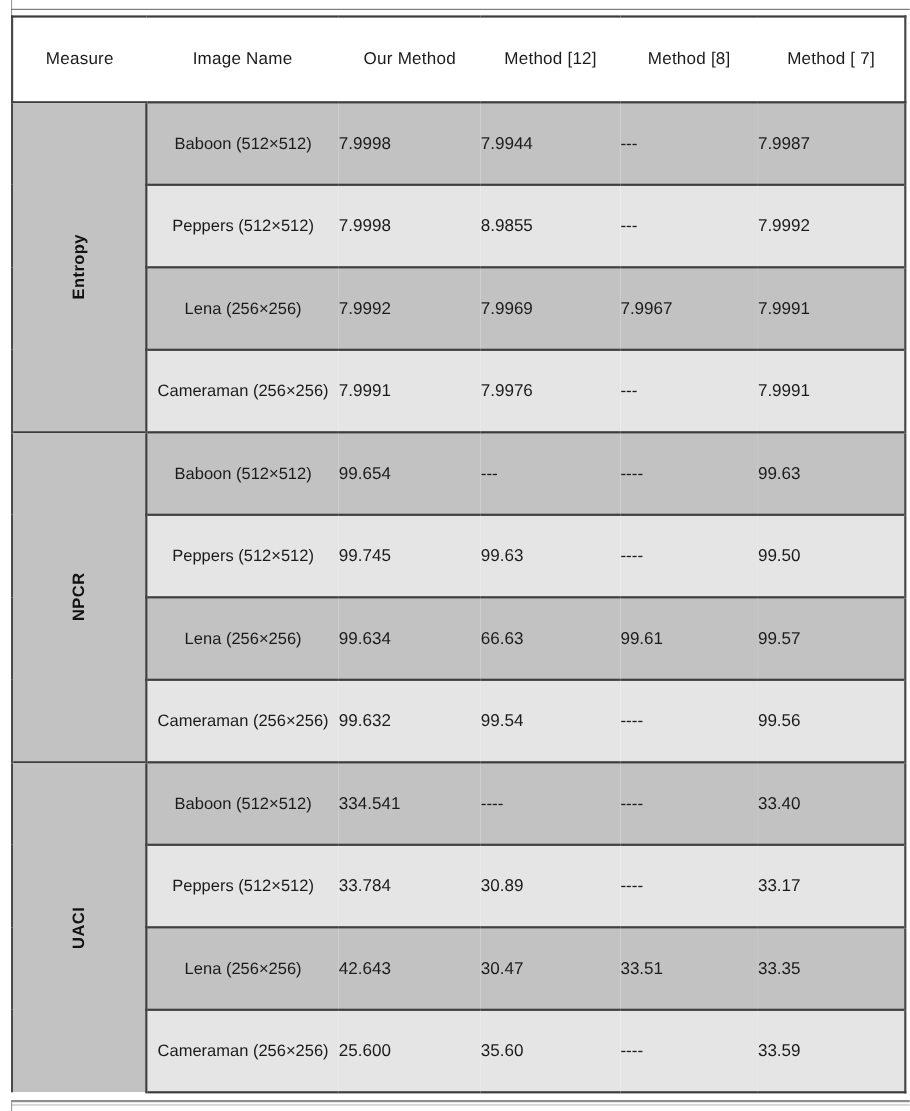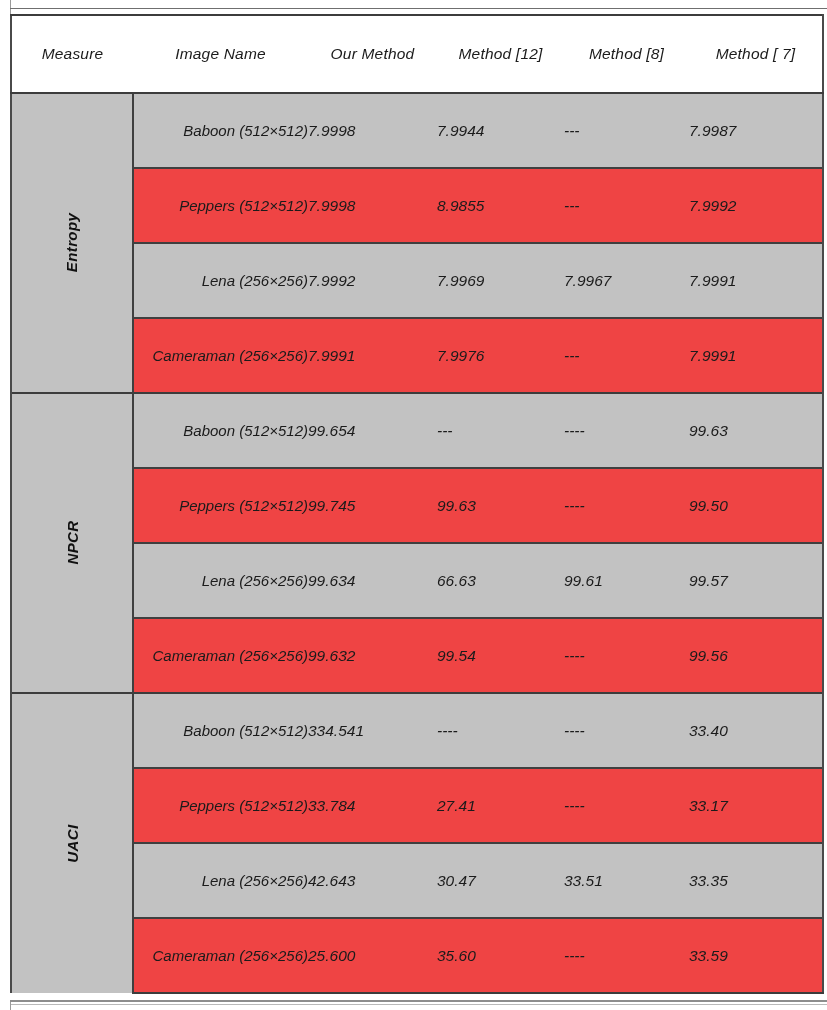--- a/index.html
+++ b/index.html
@@ -13,21 +13,20 @@
     font-family: "Liberation Sans", sans-serif;
     overflow: hidden;
   }
 
   #page {
     position: relative;
     width: 699px;
     height: 1010px;
     background: #ffffff;
     box-sizing: border-box;
-    font-style: italic;
   }
 
   
   .edge-top {
     position: absolute;
     left: 10px; top: 8px;
     width: 817px; height: 1px;
     background: #6f6f6f;
   }
   .edge-left-nub {
@@ -110,34 +109,34 @@
     transform: rotate(-90deg);
     white-space: nowrap;
     font-size: 15px;
     font-weight: bold;
     letter-spacing: 0.4px;
     color: #111111;
   }
 
   td.image-cell {
     font-size: 15px;
-    text-align: right;
+    text-align: center;
     padding-left: 14px;
     white-space: nowrap;
   }
   td.num-cell {
     font-size: 15.5px;
     white-space: nowrap;
   }
   td.last-col { border-right: 2px solid #4a4a4a; }
 
   tr.shade td.image-cell,
   tr.shade td.num-cell { background: #c2c2c2; }
   tr.plain td.image-cell,
-  tr.plain td.num-cell { background: #ef4444; }
+  tr.plain td.num-cell { background: #e5e5e5; }
 
   
   tr.rowsep td.image-cell,
   tr.rowsep td.num-cell {
     border-top: 2px solid #3f3f3f;
   }
 
   
   tr.groupsep > td {
     border-top: 2px solid #3c3c3c;
@@ -251,21 +250,21 @@
         </td>
         <td class="image-cell">Baboon (512×512)</td>
         <td class="num-cell">334.541</td>
         <td class="num-cell dash">----</td>
         <td class="num-cell dash">----</td>
         <td class="num-cell last-col">33.40</td>
       </tr>
       <tr class="plain rowsep">
         <td class="image-cell">Peppers (512×512)</td>
         <td class="num-cell">33.784</td>
-        <td class="num-cell">27.41</td>
+        <td class="num-cell">30.89</td>
         <td class="num-cell dash">----</td>
         <td class="num-cell last-col">33.17</td>
       </tr>
       <tr class="shade rowsep">
         <td class="image-cell">Lena (256×256)</td>
         <td class="num-cell">42.643</td>
         <td class="num-cell">30.47</td>
         <td class="num-cell">33.51</td>
         <td class="num-cell last-col">33.35</td>
       </tr>

